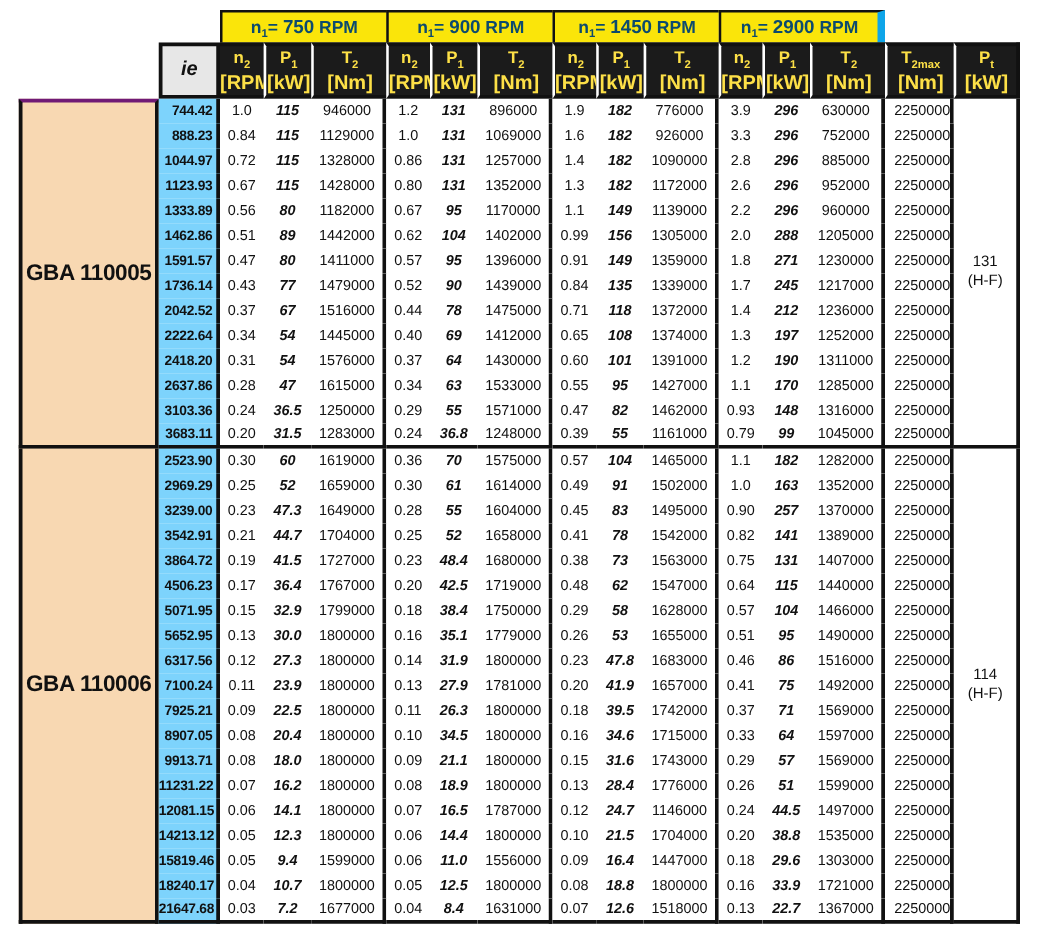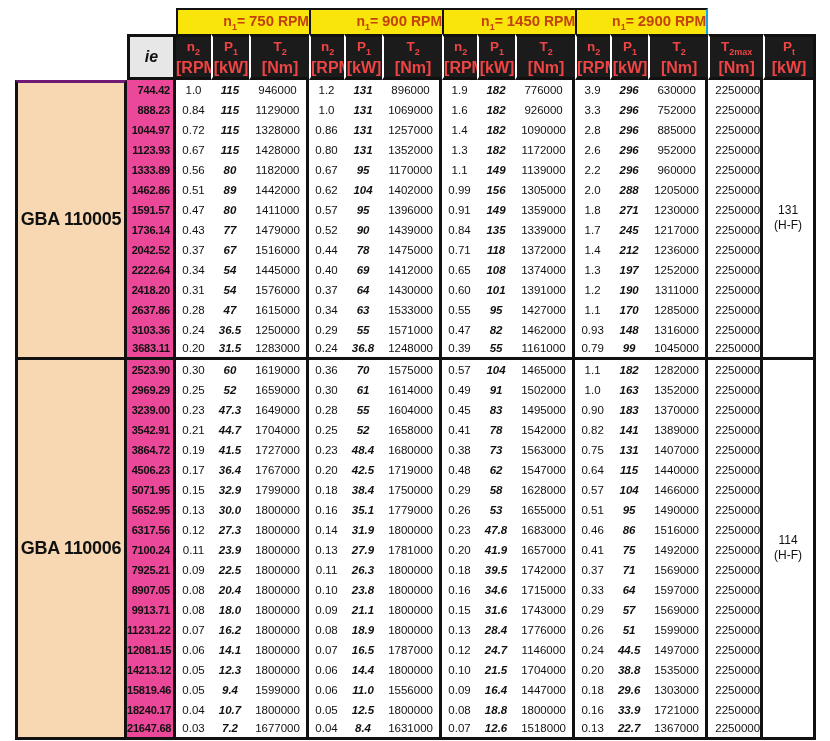--- a/index.html
+++ b/index.html
@@ -3,39 +3,39 @@
 <meta charset="utf-8">
 <style>
   html,body{margin:0;padding:0;background:#fff;}
   body{width:830px;height:741px;font-family:"Liberation Sans",sans-serif;color:#111;}
   .page{padding:8px 0 0 15px;}
   table{border-collapse:separate;border-spacing:0;table-layout:fixed;width:801px;}
   td,th{padding:0;box-sizing:border-box;overflow:hidden;white-space:nowrap;}
   .blank{background:#fff;border:none;}
   
   tr.row-rpm{height:26px;}
-  .th-yellow{background:#FAE50A;border-top:2px solid #111;border-left:2px solid #111;text-align:right;vertical-align:middle;font-size:14px;color:#c2410c;}
-  .th-yellow.y-last{border-right:2px solid #0ea5e9;}
+  .th-yellow{background:#FAE50A;border-top:2px solid #111;border-left:2px solid #111;text-align:center;vertical-align:middle;font-size:14px;color:#0c4a6e;}
+  .th-yellow.y-last{border-right:6px solid #0ea5e9;}
   .ysym{font-weight:700;font-size:14px;}
   .ysub{font-weight:700;font-size:9px;}
   .yeq{font-weight:700;}
   .yval{font-weight:800;font-size:15px;}
   .yunit{font-weight:600;}
   
   tr.row-cols{height:36px;}
-  .th-black{background:#1B1B1B;color:#ef4444;border-top:3px solid #111;border-bottom:3px solid #111;border-left:2px solid #fff;text-align:center;vertical-align:middle;line-height:1.1;}
+  .th-black{background:#1B1B1B;color:#fde047;border-top:3px solid #111;border-bottom:3px solid #111;border-left:2px solid #fff;text-align:center;vertical-align:middle;line-height:1.1;}
   .th-black.no-gap{border-left:none;}
   .th-black.th-last{border-right:3px solid #111;}
   .sym{font-size:13.5px;font-weight:700;}
   .subs{font-size:9px;font-weight:700;}
   .unit{display:block;font-size:16px;font-weight:700;margin-top:1px;}
   .th-ie{background:#E7E7E7;border:3px solid #111;font-weight:700;font-style:italic;font-size:16px;text-align:center;vertical-align:middle;}
   
   tbody td{height:20px;font-size:11.5px;vertical-align:middle;background:#fff;}
-  .c-ie{background:#ec4899;font-weight:700;text-align:right;padding-right:3px;font-size:11px;letter-spacing:-0.2px;border-right:3px solid #111;}
+  .c-ie{background:#7dd3fc;font-weight:700;text-align:right;padding-right:3px;font-size:11px;letter-spacing:-0.2px;border-right:3px solid #111;}
   .c-n2{text-align:center;}
   .c-p1{text-align:center;font-weight:700;font-style:italic;}
   .c-t2{text-align:center;border-right:3px solid #111;}
   .c-t2max{text-align:right;border-right:3px solid #111;}
   .gba{background:#F8D8B2;border-left:3px solid #111;border-right:3px solid #111;border-bottom:3px solid #111;text-align:center;vertical-align:middle;font-weight:700;font-size:18px;letter-spacing:-0.3px;}
   .gba.first{border-top:3px solid #701a75;}
   .c-pt{border-right:3px solid #111;border-bottom:3px solid #111;text-align:center;vertical-align:middle;font-size:12px;line-height:1.3;}
   tr.group-last td.rowcell{border-bottom:3px solid #111;margin-left:18px;}
 </style>
 </head>
@@ -355,21 +355,21 @@
           <td class="c-n2 rowcell">0.23</td>
           <td class="c-p1 rowcell">47.3</td>
           <td class="c-t2 rowcell">1649000</td>
           <td class="c-n2 rowcell">0.28</td>
           <td class="c-p1 rowcell">55</td>
           <td class="c-t2 rowcell">1604000</td>
           <td class="c-n2 rowcell">0.45</td>
           <td class="c-p1 rowcell">83</td>
           <td class="c-t2 rowcell">1495000</td>
           <td class="c-n2 rowcell">0.90</td>
-          <td class="c-p1 rowcell">183</td>
+          <td class="c-p1 rowcell">257</td>
           <td class="c-t2 rowcell">1370000</td>
           <td class="c-t2max rowcell">2250000</td>
         </tr>
         <tr>
           <td class="c-ie rowcell">3542.91</td>
           <td class="c-n2 rowcell">0.21</td>
           <td class="c-p1 rowcell">44.7</td>
           <td class="c-t2 rowcell">1704000</td>
           <td class="c-n2 rowcell">0.25</td>
           <td class="c-p1 rowcell">52</td>
@@ -493,21 +493,21 @@
           <td class="c-p1 rowcell">71</td>
           <td class="c-t2 rowcell">1569000</td>
           <td class="c-t2max rowcell">2250000</td>
         </tr>
         <tr>
           <td class="c-ie rowcell">8907.05</td>
           <td class="c-n2 rowcell">0.08</td>
           <td class="c-p1 rowcell">20.4</td>
           <td class="c-t2 rowcell">1800000</td>
           <td class="c-n2 rowcell">0.10</td>
-          <td class="c-p1 rowcell">23.8</td>
+          <td class="c-p1 rowcell">34.5</td>
           <td class="c-t2 rowcell">1800000</td>
           <td class="c-n2 rowcell">0.16</td>
           <td class="c-p1 rowcell">34.6</td>
           <td class="c-t2 rowcell">1715000</td>
           <td class="c-n2 rowcell">0.33</td>
           <td class="c-p1 rowcell">64</td>
           <td class="c-t2 rowcell">1597000</td>
           <td class="c-t2max rowcell">2250000</td>
         </tr>
         <tr>

